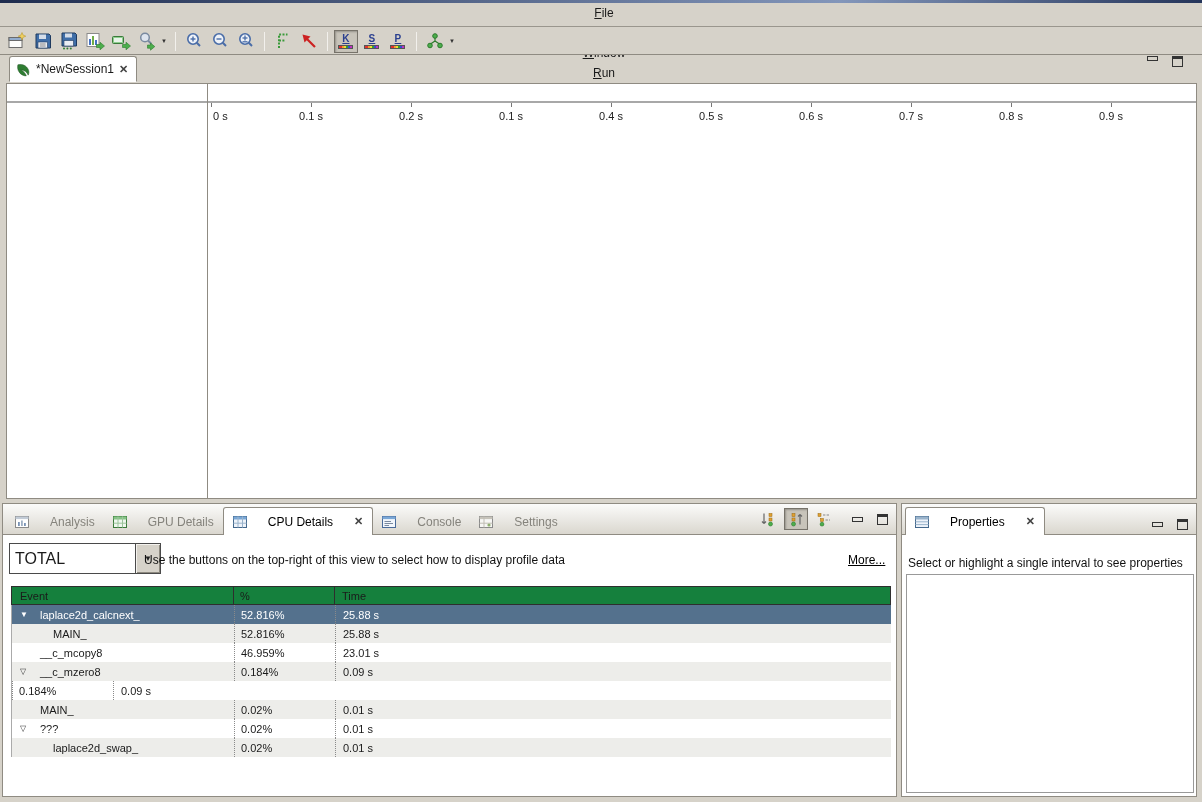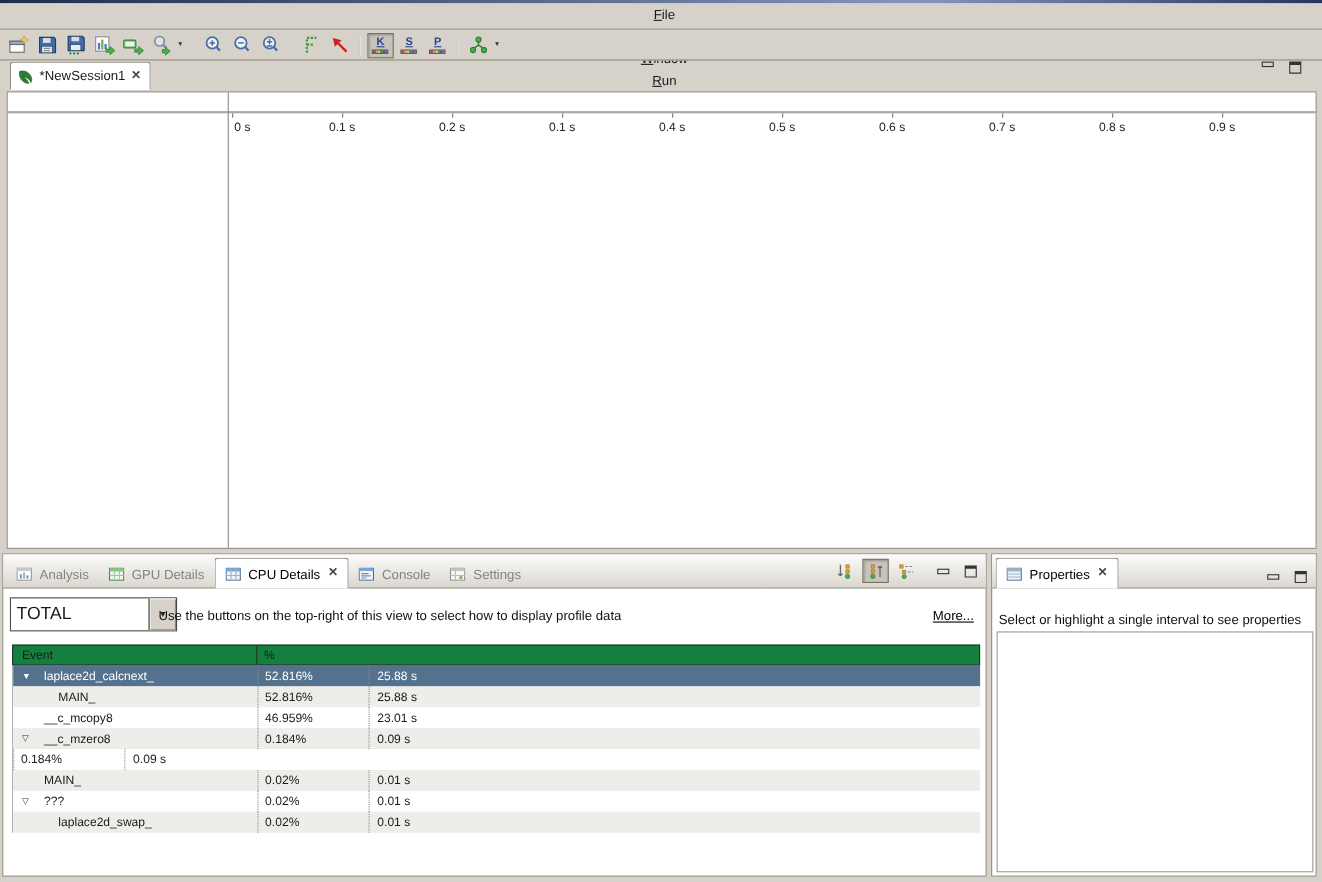--- a/index.html
+++ b/index.html
@@ -46,21 +46,21 @@
 
   
   .ico-min { width:11px; height:5px; border:1px solid #333; display:inline-block; }
   .ico-max { width:11px; height:11px; border:1px solid #333; border-top:3px solid #333; display:inline-block; }
   .close-x { font-size:11px; font-weight:bold; color:#444; line-height:11px; cursor:default; }
 
   
   .panel { position:absolute; background:#fff; border:1px solid #8f8b82; }
   .tabbar { position:relative; height:31px; display:flex; align-items:flex-end;
     background:linear-gradient(180deg,#fbfbfa,#dad7cf); border-bottom:1px solid #8f8b82; padding-left:3px; }
-  .tab { display:flex; align-items:center; gap:7px; height:25px; padding:0 9px; color:#85837c; white-space:nowrap; }
+  .tab { display:flex; align-items:center; gap:21px; height:25px; padding:0 9px; color:#85837c; white-space:nowrap; }
   .tab.active { background:#fff; color:#000; border:1px solid #8f8b82; border-bottom:none;
     border-radius:3px 3px 0 0; margin-bottom:-1px; position:relative; z-index:2; height:28px; }
   .tabbar-tools { margin-left:auto; display:flex; align-items:center; gap:4px; padding:0 8px 4px 0; }
   .vbtn { width:24px; height:22px; display:flex; align-items:center; justify-content:center; border:1px solid transparent; }
   .vbtn.pressed { background:#c8c4ba; border:1px solid #77736a; box-shadow:inset 1px 1px 2px rgba(0,0,0,.25); }
   .minmax-gap { display:flex; gap:14px; margin-left:12px; align-items:center; }
 
   .cpu-panel  { left:2px;   top:503px; width:895px; height:294px; }
   .props-panel{ left:901px; top:503px; width:296px; height:294px; }
 
@@ -407,20 +407,21 @@
         <span class="combo-caret">▼</span>
       </span>
     </div>
     <span class="hint-text">Use the buttons on the top-right of this view to select how to display profile data</span>
     <a class="more-link">More...</a>
 
     <div class="ptable">
       <div class="thead">
         <span class="th th-event">Event</span>
         <span class="th th-pct">%</span>
+        <span class="th th-time">Time</span>
       </div>
       <div class="tbody">
         <div class="trow selected">
           <span class="td td-event">
               <span class="expander">▼</span>
               <span class="lbl-l0">laplace2d_calcnext_</span>
             </span>
           <span class="td td-pct">52.816%</span>
           <span class="td td-time">25.88 s</span>
         </div>

